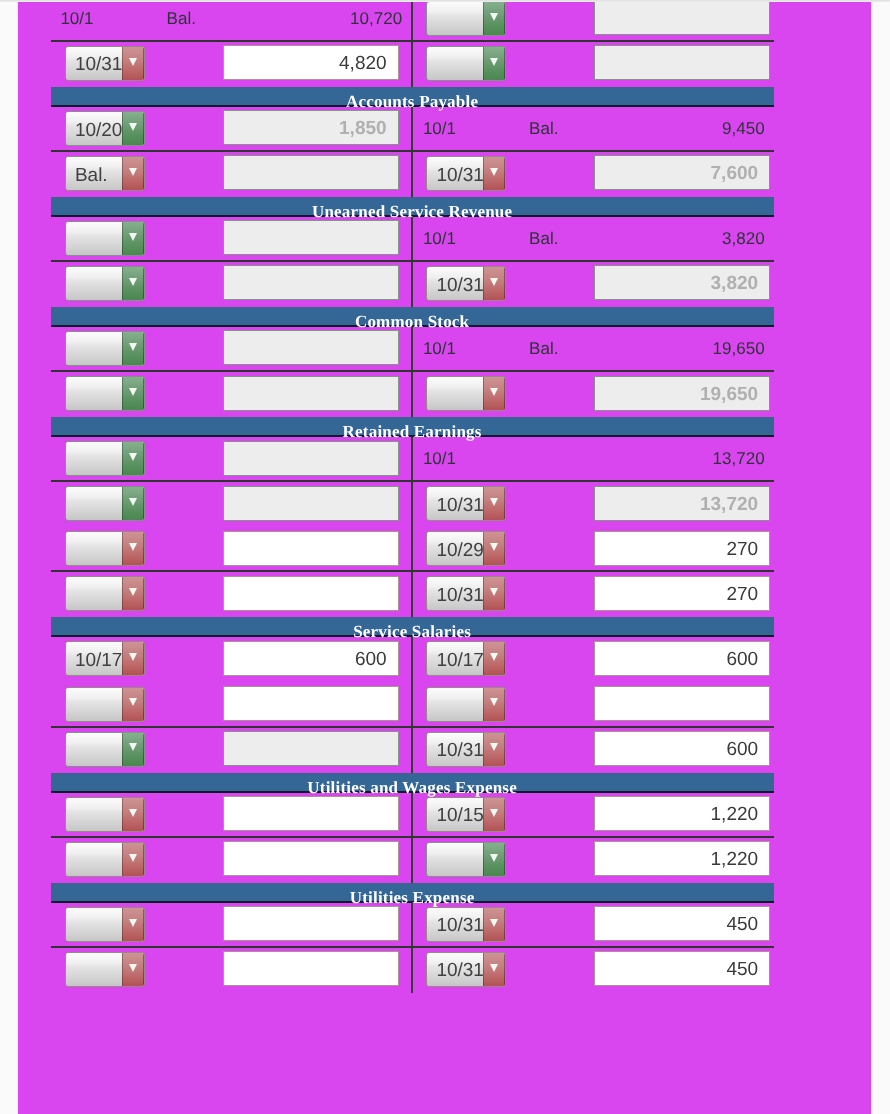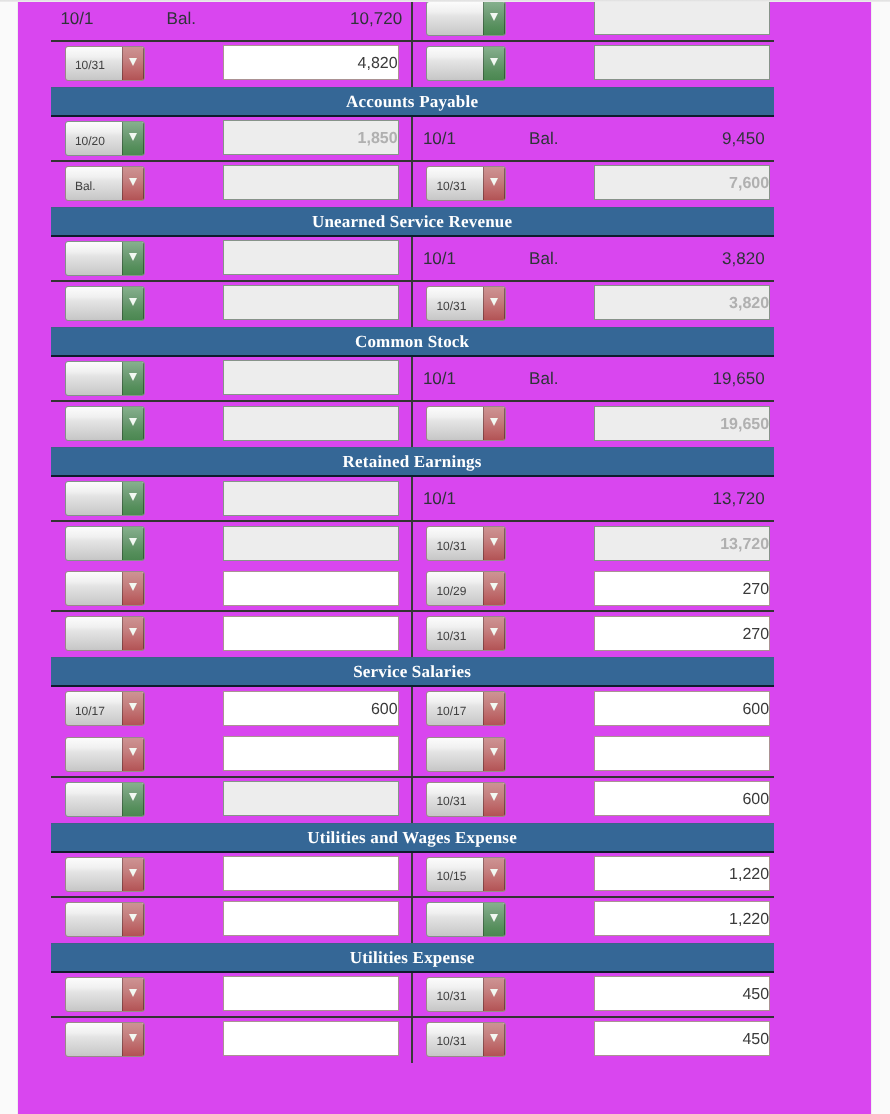--- a/index.html
+++ b/index.html
@@ -16,21 +16,21 @@
     will-change:transform;transform:translateZ(0);
     background:#d946ef;
     border-left:1px solid #efefef;border-right:1px solid #efefef;
     box-sizing:border-box;
   }
   .sheet{position:absolute;left:32.6px;top:-3.1px;width:723px;}
 
   .topedge{position:absolute;left:0;top:0;width:890px;height:2px;
     background:linear-gradient(to bottom,#e2e2e2 0%,#e4e4e4 60%,#f4f4f4 100%);z-index:5;}
   .band{
-    height:30px;background:#356796;color:#ffffff;
+    height:20px;background:#356796;color:#ffffff;
     font-weight:bold;font-size:17px;box-sizing:border-box;
     text-align:center;line-height:27px;
     border-top:1px solid #3d6287;
     border-bottom:2px solid #0f1b2d;
     letter-spacing:0.2px;
   }
 
   .trow{position:relative;height:45.06px;display:flex;box-sizing:border-box;}
   .trow.sep{border-bottom:2px solid #333;}
   .half{width:360.5px;position:relative;box-sizing:border-box;}
@@ -40,21 +40,21 @@
   .sel{
     position:absolute;top:4px;left:14px;width:80px;height:35px;
     box-sizing:border-box;border-radius:3px;
     border:1px solid #767676;
     background:linear-gradient(to bottom,#fcfcfc 0%,#f0f0f0 30%,#e4e4e4 42%,#d2d2d2 78%,#c6c6c6 100%);
     overflow:hidden;
   }
   .sel .txt{
     position:absolute;left:9.3px;top:4px;right:21px;bottom:0;
     display:flex;align-items:center;justify-content:flex-start;
-    font-family:"Liberation Sans",sans-serif;font-size:12px;color:#404040;
+    font-family:"Liberation Sans",sans-serif;font-size:19px;color:#404040;
     white-space:nowrap;overflow:hidden;
   }
   .sel .arrow{
     position:absolute;right:0;top:0;width:21px;bottom:0;
     border-left:1px solid rgba(0,0,0,0.28);
     box-shadow:inset -1px 0 0 rgba(0,0,0,0.34);
   }
   .sel .arrow i{
     position:absolute;left:50%;top:50%;
     margin-left:-4.3px;margin-top:-5.6px;
@@ -64,22 +64,22 @@
   }
   .sel.ok{border-color:#84918a;text-align:center;}
   .sel.ok .arrow{background:linear-gradient(to bottom,#86b08d 0%,#6d9b74 42%,#568f5c 75%,#4b8751 100%);}
   .sel.bad{border-color:#9a8889;}
   .sel.bad .arrow{background:linear-gradient(to bottom,#cd9393 0%,#c47e7e 42%,#bc6566 75%,#b25355 100%);}
 
   
   .inp{
     position:absolute;top:3.3px;left:172px;width:176px;height:35px;
     box-sizing:border-box;
-    font-family:"Liberation Sans",sans-serif;font-size:16px;
-    text-align:right;line-height:35px;
+    font-family:"Liberation Sans",sans-serif;font-size:19px;
+    text-align:right;line-height:35px;padding-right:11px;
   }
   .inp.ok{border:1px solid #879389;background:#ededed;color:#b0b0b0;font-weight:bold;}
   .inp.bad{border:1px solid #ab9293;background:#ffffff;color:#3a3a3a;}
 
   
   .ptxt{position:absolute;top:0;height:45.06px;line-height:44px;
         font-family:"Liberation Sans",sans-serif;font-size:17px;color:#2e3438;white-space:nowrap;}
   .half.right .sel{left:13px;}
   .half.right .inp{left:181px;}
   .ptxt.d{left:9.8px;}

